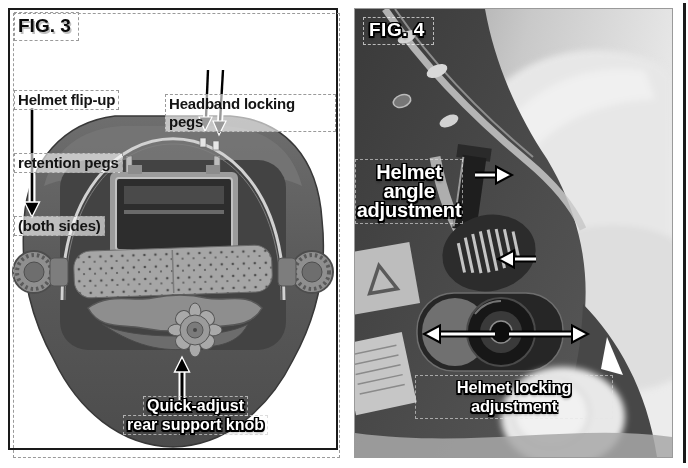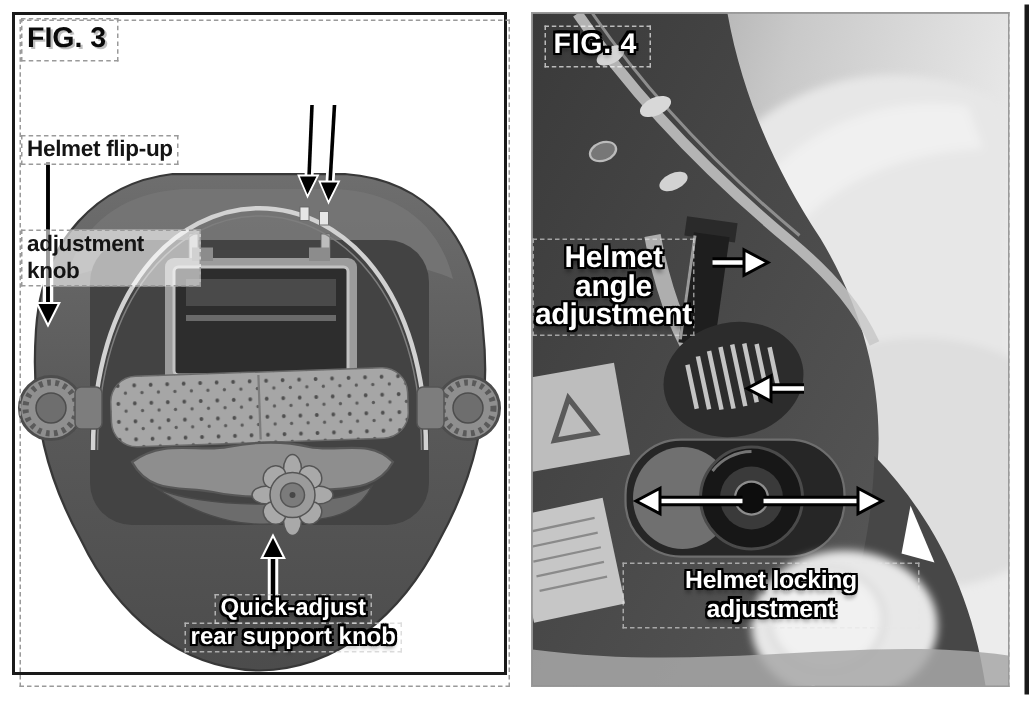--- a/index.html
+++ b/index.html
@@ -160,23 +160,27 @@
         <line x1="172" y1="390" x2="172" y2="360" stroke="#fff" stroke-width="7"></line>
         <line x1="172" y1="390" x2="172" y2="360" stroke="#000" stroke-width="3"></line>
         <polygon points="172,347 164.5,362 179.5,362" fill="#000" stroke="#fff" stroke-width="1.4"></polygon>
       </g>
     </svg>
 
     <h2 class="fig-title-dark">FIG. 3</h2>
 
     <div class="callout-dark" style="left:4px;top:36px;width:120px;">
       <span class="ln">Helmet flip-up</span><br>
-      <span class="ln">adjustment knob</span><br>
-    </div>
-
+      <span class="ln">retention pegs</span><br>
+      <span class="ln">(both sides)</span>
+    </div>
+
+    <div class="callout-dark" style="left:155px;top:40px;">
+      <span class="ln">Headband locking pegs</span>
+    </div>
 
     <div class="callout-rear outlined" style="left:78px;top:386px;width:215px;">
       <span class="ln">Quick-adjust</span><br>
       <span class="ln">rear support knob</span>
     </div>
   </section>
 
   <div class="page-dashed-overlay"></div>
 
   <section class="panel panel-right">

